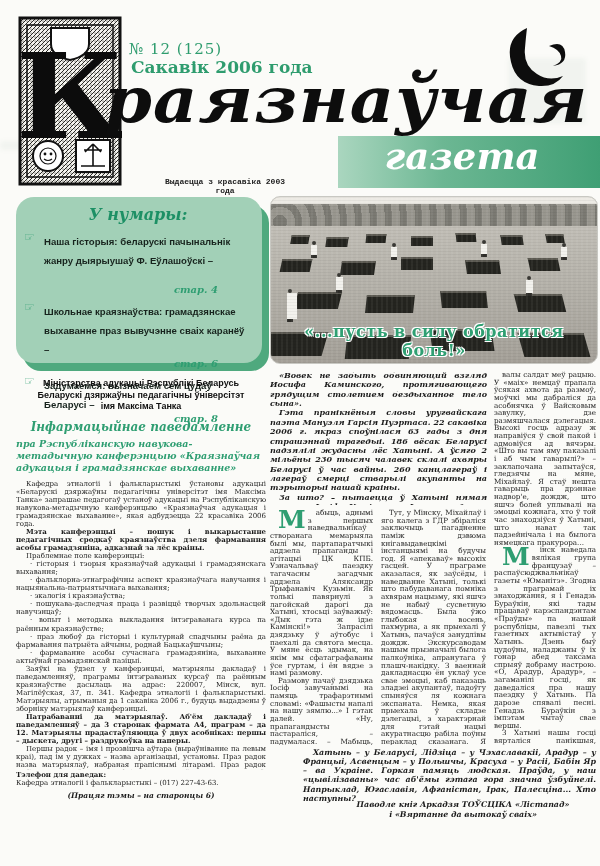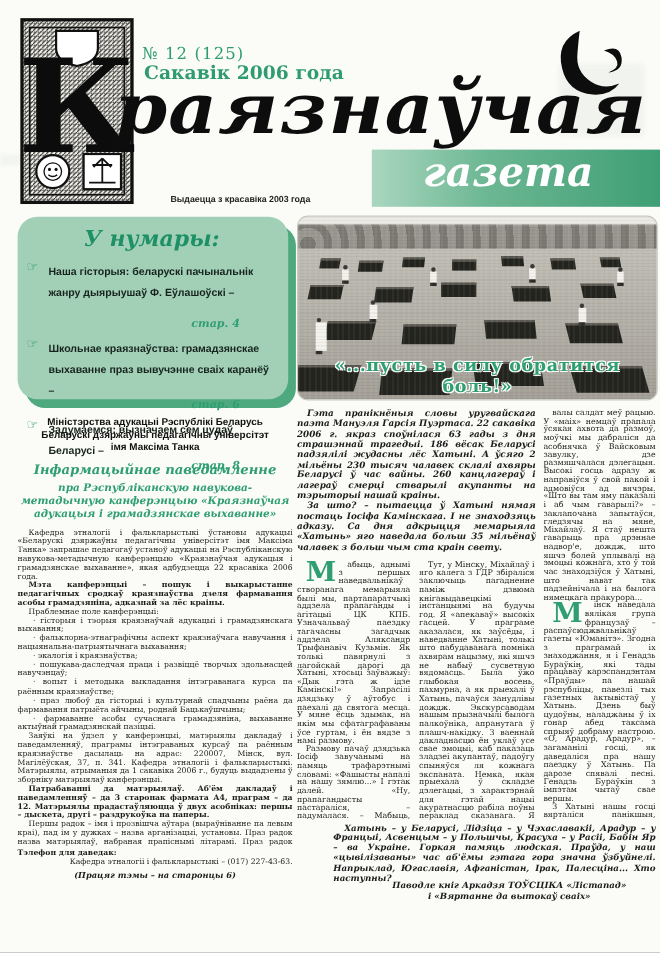--- a/index.html
+++ b/index.html
@@ -17,51 +17,51 @@
   .issue-date{left:131px;top:57px;font-size:17px;font-weight:bold;color:#2e9c6e;}
   .title-script{left:104px;top:68px;width:500px;font-family:"DejaVu Serif",serif;
     font-style:italic;font-weight:bold;font-size:64px;line-height:1.0;color:#0d0d0d;
     transform:scaleX(1.07);transform-origin:left center;letter-spacing:1px;white-space:nowrap;}
   .flourish{left:497px;top:20px;width:78px;height:78px;}
   .banner{left:338px;top:136px;width:262px;height:52px;
     background:linear-gradient(90deg,#aad6bf 0%,#6cb793 40%,#3f9f74 100%);}
   .banner-word{position:absolute;left:0;right:14px;top:0;text-align:center;
     font-style:italic;font-weight:bold;font-size:37px;line-height:40px;color:#fff;
     font-family:"DejaVu Serif",serif;}
-  .founded{left:155px;top:177px;width:140px;
-    font-family:Liberation Sans, sans-serif;font-weight:bold;font-size:8px;color:#222;}
+  .founded{left:155px;top:177px;width:140px;text-align:center;
+    font-family:Liberation Mono, monospace;font-weight:bold;font-size:8px;color:#222;}
 
   
   .contents{left:16px;top:197px;width:246px;height:166px;border-radius:18px;
     background:#a2d0b7;box-shadow:7px 8px 0 #4fa97e;padding:6px 10px 0 8px;box-sizing:border-box;}
-  .contents-title{text-align:center;font-style:italic;font-weight:bold;font-size:20px;
+  .contents-title{text-align:center;font-style:italic;font-weight:bold;font-size:16px;
     color:#1d9065;margin:2px 0 6px 0;font-family:"DejaVu Serif",serif;}
   .c-item{display:flex;margin-bottom:2px;}
   .hand{flex:0 0 20px;color:#2f9e72;font-size:12px;line-height:12px;padding-top:1px;}
   .c-right{flex:1;}
   .c-text{font-family:"Liberation Sans",sans-serif;font-weight:bold;font-size:9.6px;
     line-height:1.18;color:#17231d;}
   .c-page{text-align:right;padding-right:34px;font-style:italic;font-weight:bold;
     font-size:10px;color:#2f9e72;margin:1px 0 3px 0;font-family:"DejaVu Serif",serif;}
 
   
   .announce{left:16px;top:378px;width:250px;}
   .org-line{text-align:center;font-family:"Liberation Sans",sans-serif;font-weight:bold;
     font-size:9px;line-height:1.3;color:#111;}
   .ann-heading{text-align:center;font-style:italic;font-weight:bold;font-size:12px;
     color:#2f9e72;margin-top:7px;font-family:"DejaVu Serif",serif;}
-  .ann-sub{text-align:center;font-style:italic;font-weight:bold;font-size:9.5px;
+  .ann-sub{text-align:left;font-style:italic;font-weight:bold;font-size:9.5px;
     line-height:1.25;color:#2f9e72;margin-top:4px;}
   .ann-body{margin-top:6px;height:290px;overflow:hidden;font-size:7px;line-height:1.15;
     text-align:justify;}
   .ann-p{margin:0;text-indent:10px;}
   .ann-p.bold{font-weight:bold;}
   .ann-p.bullet{text-indent:14px;}
   .phone-label{font-weight:bold;font-size:7px;line-height:1.3;}
-  .phone-line{font-size:7px;line-height:1.3;text-align:right;}
+  .phone-line{font-size:7px;line-height:1.3;}
   .continuation{text-align:center;font-weight:bold;font-style:italic;font-size:7.5px;margin-top:3px;}
 
   
   .photo{left:270px;top:196px;width:326px;height:166px;border-radius:10px;overflow:hidden;
     background:linear-gradient(#c7c4bc 0%,#b3b0a8 55%,#a39f97 100%);border:1px solid #c8c8c2;}
   .sky{position:absolute;left:0;top:0;width:100%;height:9px;background:#eceae4;}
   .treeline{position:absolute;left:0;top:7px;width:100%;height:22px;opacity:.85;
     background:repeating-radial-gradient(circle at 9px 18px,#6e6d66 0 7px,#918f87 7px 15px);}
   .slab{position:absolute;background:#24241f;border-top:2px solid #5b5951;}
   .fig{position:absolute;width:6px;height:10px;background:#f3f2ed;}
@@ -236,20 +236,21 @@
       <div class="fig" style="left:290px;top:50px;"></div>
       <div class="fig" style="left:65px;top:80px;width:7px;height:13px;"></div>
       <div class="fig" style="left:255px;top:83px;width:7px;height:13px;"></div>
       <div class="fig" style="left:16px;top:96px;width:10px;height:26px;"></div>
       <div class="photo-grain"></div>
       <figcaption class="photo-headline">«...пусть в силу обратится боль!»</figcaption>
     </figure>
 
     <div class="abs lead">
 
+    <p>«Вовек не забыть обвиняющий взгляд Иосифа Каминского, протягивающего грядущим столетием бездыханное тело сына».</p>
         <p>Гэта пранікнёныя словы уругвайскага паэта Мануэля Гарсія Пуэртаса. 22 сакавіка 2006 г. якраз споўнілася 63 гады з дня страшэннай трагедыі. 186 вёсак Беларусі падзялілі жудасны лёс Хатыні. А ўсяго 2 мільёны 230 тысяч чалавек склалі ахвяры Беларусі ў час вайны. 260 канцлагераў і лагераў смерці стварылі акупанты на тэрыторыі нашай краіны.</p>
         <p>За што? – пытаецца ў Хатыні нямая постаць Іосіфа Камінскага. І не знаходзяць адказу. Са дня адкрыцця мемарыяла «Хатынь» яго наведала больш 35 мільёнаў чалавек з больш чым ста краін свету.</p>
       </div>
 
     <div class="ncol col1">
 
         <p><span class="dropcap">М</span><span>абыць, аднымі з першых наведвальнікаў створанага мемарыяла былі мы, партапаратчыкі аддзела прапаганды і агітацыі ЦК КПБ. Узначальваў паездку тагачасны загадчык аддзела Аляксандр Трыфанавіч Кузьмін. Як толькі павярнулі з лагойскай дарогі да Хатыні, хтосьці заўважыў: «Дык гэта ж ідзе Камінскі!» Запрасілі дзядзьку ў аўтобус і паехалі да святога месца. У мяне ёсць здымак, на якім мы сфатаграфаваны ўсе гуртам, і ён вядзе з намі размову.</span></p>
 
         <p><span>Размову пачаў дзядзька Іосіф завучанымі на памяць трафарэтнымі словамі: «Фашысты напалі на нашу зямлю...» І гэтак далей. «Ну, прапагандысты пастараліся, – падумалася. – Мабыць, размаўляе кожны раз з наведвальнікамі музея». Выручыў усіх Кузьмін. Ён тактоўна перапыніў Камінскага: «Мы пра гэта ведаем. Раскажыце, калі ласка, пра сябе, сваю сям'ю, пра суседзяў. І як тут усё адбылося».</span></p>
 

